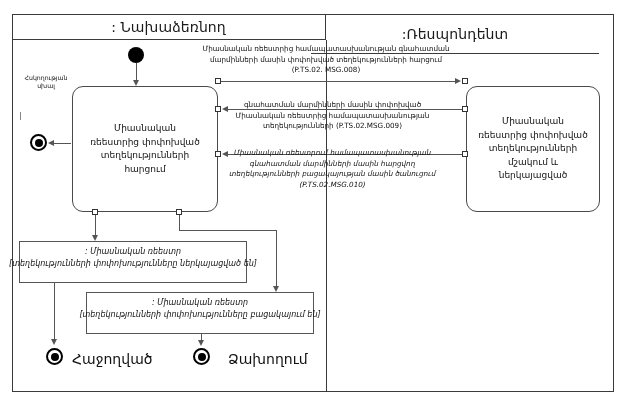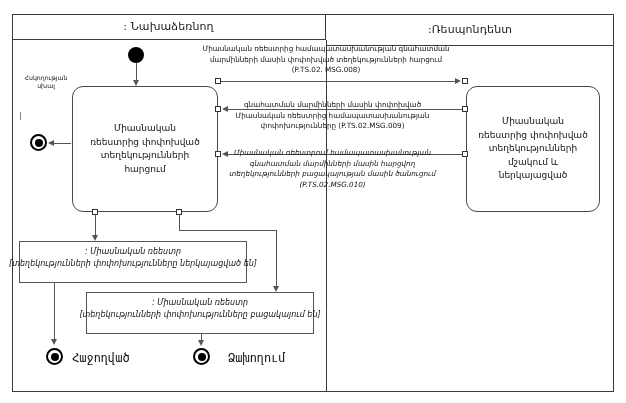--- a/index.html
+++ b/index.html
@@ -24,21 +24,21 @@
     box-sizing: border-box;
   }
 
   .lane-header {
     box-sizing: border-box;
     border-right: 1px solid #3a3a3a;
     border-bottom: 1px solid #3a3a3a;
     display: flex;
     align-items: center;
     justify-content: center;
-    font-size: 11px;
+    font-size: 14px;
     color: #1a1a1a;
     letter-spacing: .1px;
   }
   .lane-header.last { border-right: none; }
 
   .lane-divider {
     background: #3a3a3a;
     width: 1px;
   }
 
@@ -139,37 +139,36 @@
 
   .side-label {
     font-size: 6.2px;
     line-height: 8px;
     color: #111111;
     text-align: center;
     width: 60px;
   }
 
   .end-label {
-    font-size: 12px;
+    font-size: 14px;
     color: #111111;
     white-space: nowrap;
-    font-family: Liberation Mono, monospace;
   }
 </style>
 </head>
 <body>
 
 <div id="canvas">
 
   <div class="abs frame" style="left:12px; top:14px; width:602px; height:378px;"></div>
 
   <div class="abs lane-header" style="left:12px; top:14px; width:314px; height:26px;">
     <span>: Նախաձեռնող</span>
   </div>
-  <div class="abs lane-header last" style="left:326px; top:14px; width:288px; height:32px;">
+  <div class="abs lane-header last" style="left:311px; top:14px; width:288px; height:40px;">
     <span>:Ռեսպոնդենտ</span>
   </div>
 
   <div class="abs lane-divider" style="left:326px; top:40px; height:352px;"></div>
 
   <div class="abs side-label" style="left:16px; top:74px;">
     <span>Հսկողության սխալ</span>
   </div>
 
   <div class="abs" style="left:20px; top:112px; width:1px; height:8px; background:#888888;"></div>
@@ -214,21 +213,21 @@
     <div>Միասնական ռեեստրից համապատասխանության գնահատման</div>
     <div>մարմինների մասին փոփոխված տեղեկությունների հարցում</div>
     <div>(P.TS.02. MSG.008)</div>
   </div>
 
   <div class="abs hline" style="left:228px; top:109px; width:234px;"></div>
   <div class="abs arrow-left" style="left:222px; top:105.5px;"></div>
   <div class="abs msg" style="left:205px; top:100px; width:255px;">
     <div>գնահատման մարմինների մասին փոփոխված</div>
     <div>Միասնական ռեեստրից համապատասխանության</div>
-    <div>փոփոխությունները (P.TS.02.MSG.009)</div>
+    <div>տեղեկությունների (P.TS.02.MSG.009)</div>
   </div>
 
   <div class="abs hline" style="left:228px; top:154px; width:234px;"></div>
   <div class="abs arrow-left" style="left:222px; top:150.5px;"></div>
   <div class="abs msg" style="left:203px; top:148px; width:259px;font-style:italic;">
     <div>Միասնական ռեեստրում համապատասխանության</div>
     <div>գնահատման մարմինների մասին հարցվող</div>
     <div>տեղեկությունների բացակայության մասին ծանուցում</div>
     <div>(P.TS.02.MSG.010)</div>
   </div>

